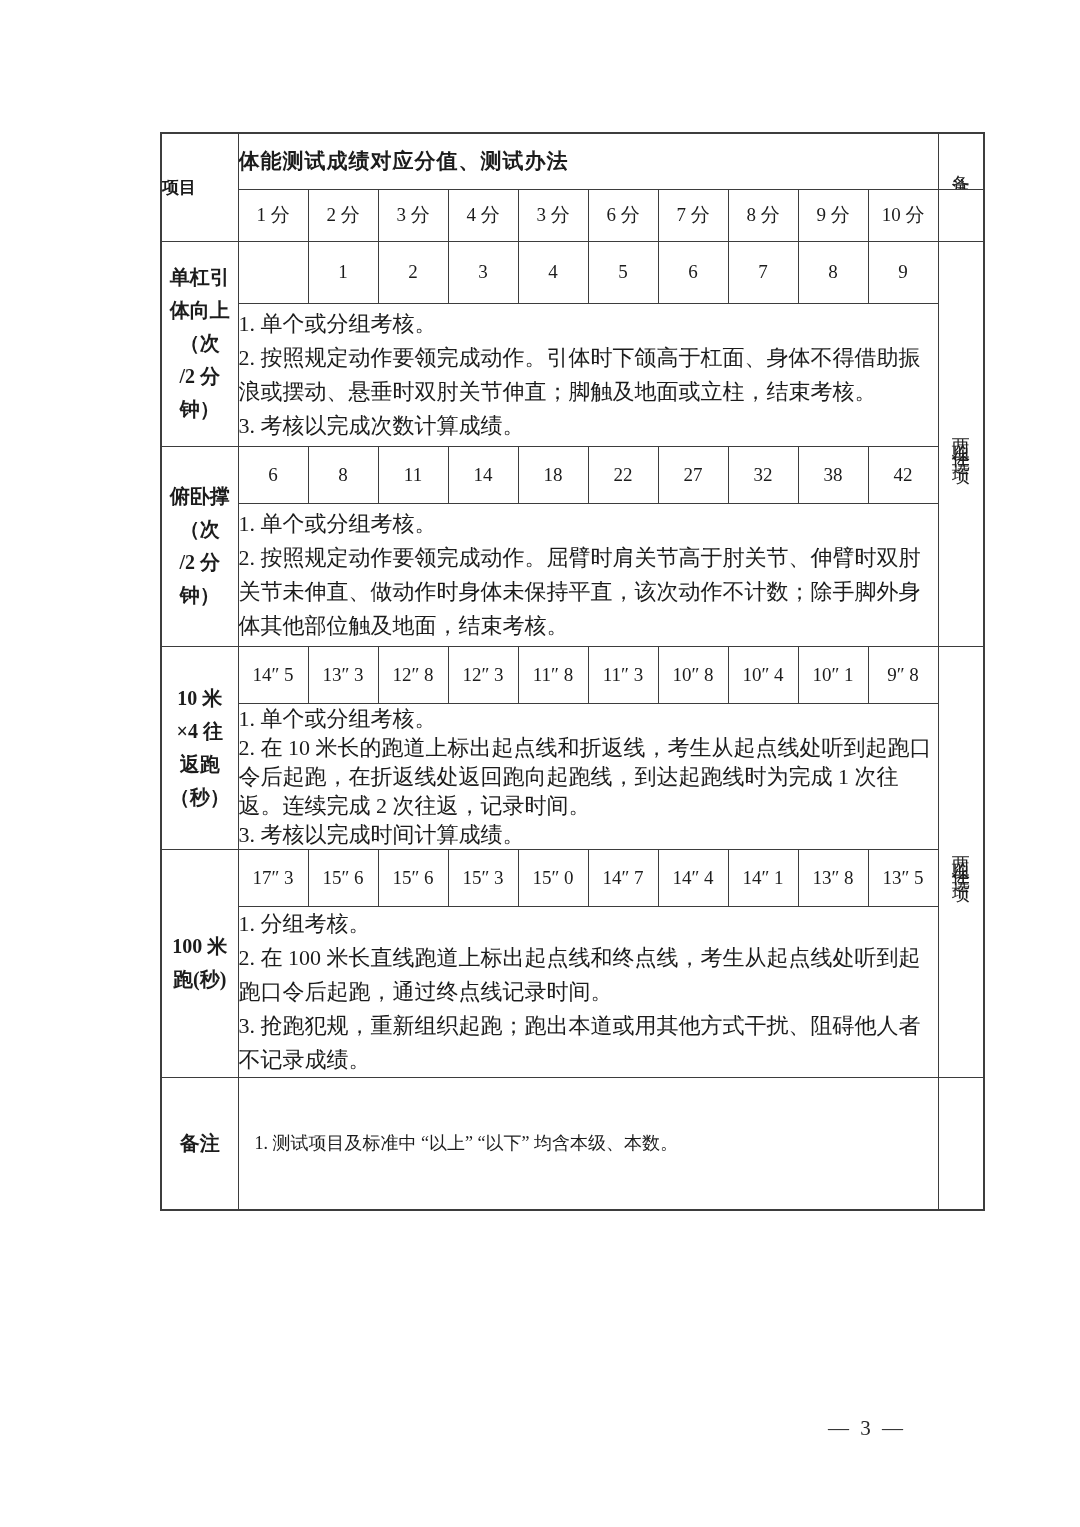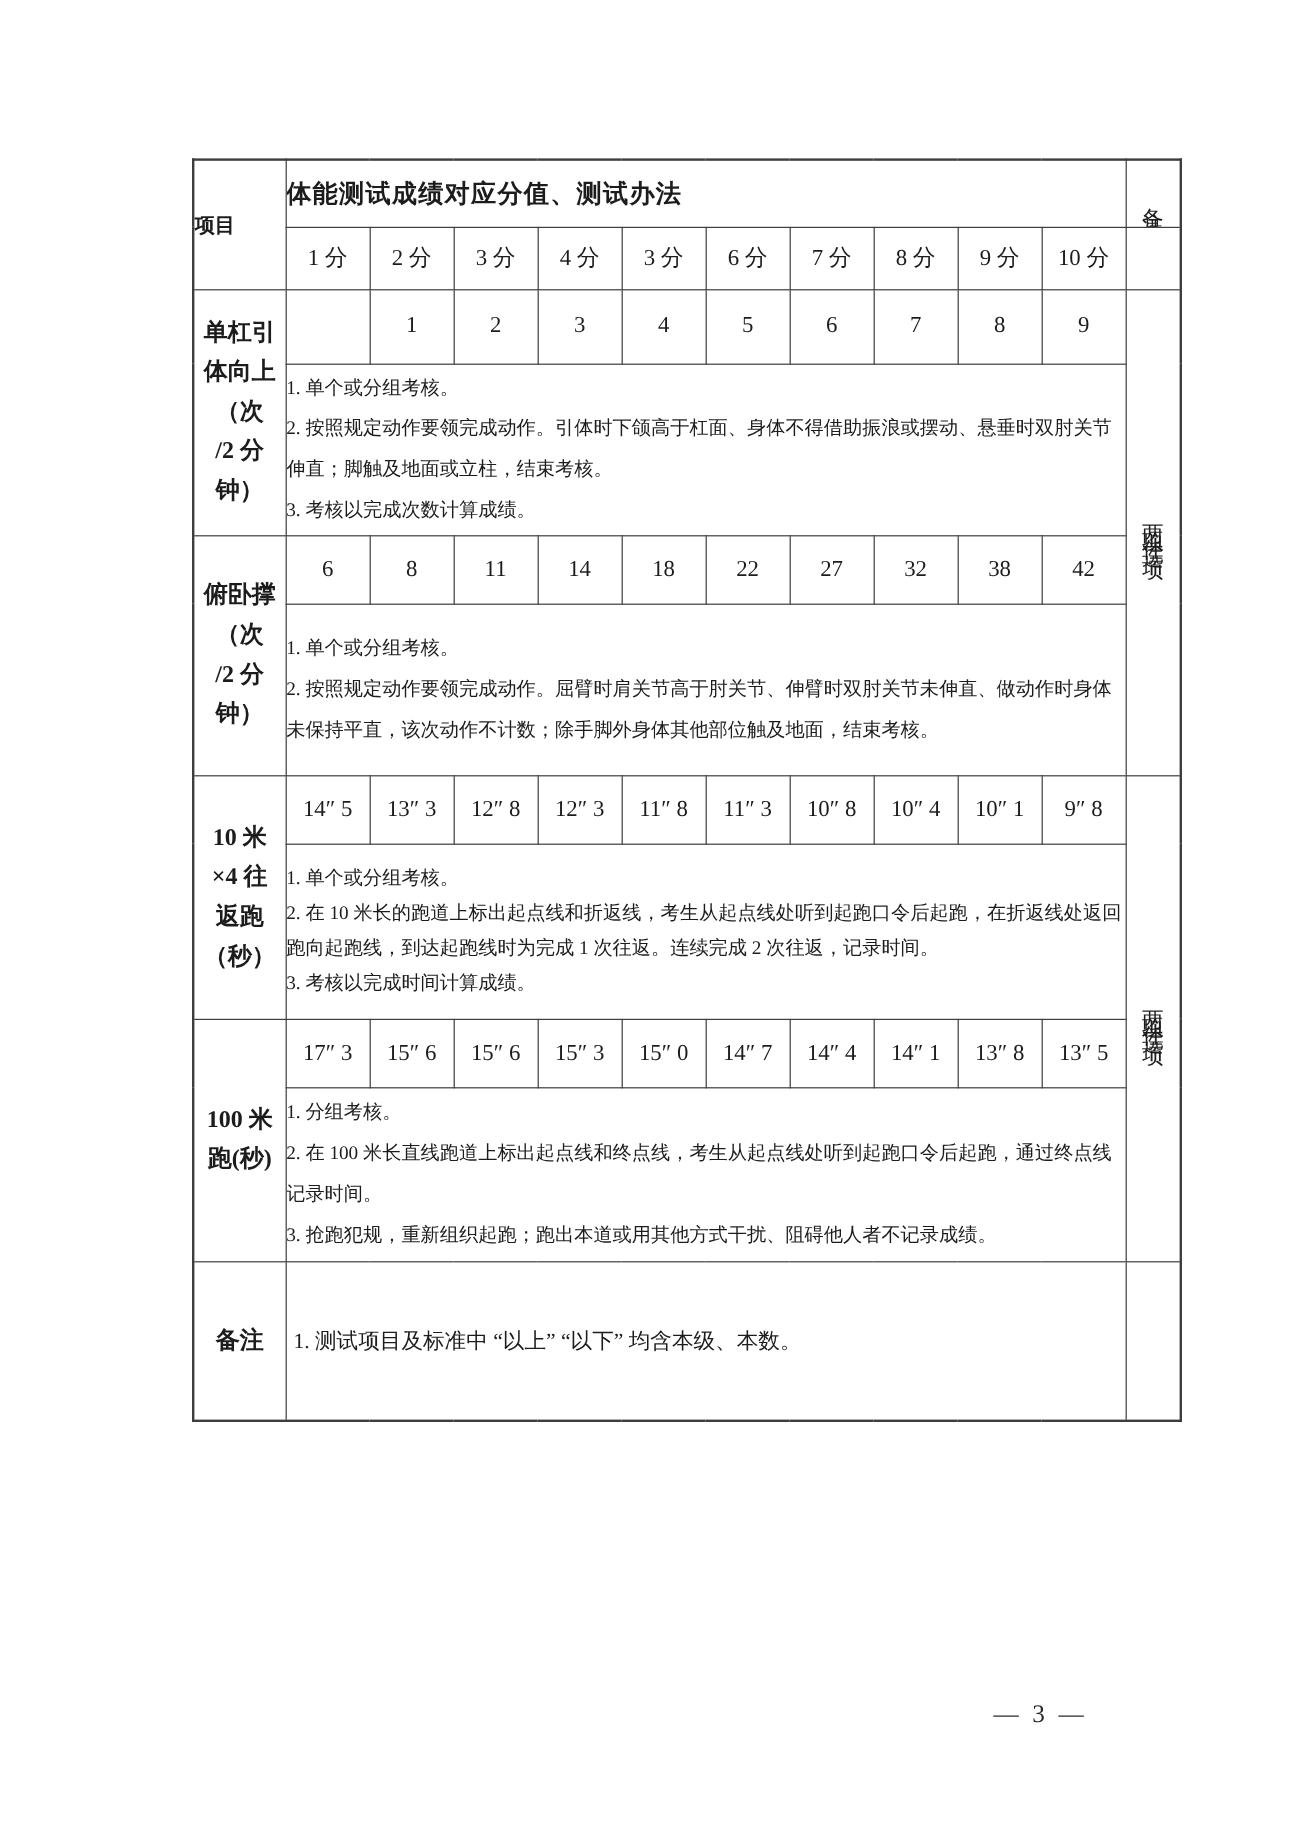--- a/index.html
+++ b/index.html
@@ -25,35 +25,35 @@
   td.bb2 { border-bottom-width: 2px; }
 
   .corner { font-weight: bold; font-size: 17px; font-family: Liberation Mono, monospace; }
   .ttl    { text-align: left; font-weight: bold; font-size: 21px; letter-spacing: 1px; }
   .score-h{ text-align: center; font-size: 19px; }
   .val    { text-align: center; font-size: 19px; }
   .lbl {
     text-align: center; font-weight: bold; font-size: 20px;
     line-height: 33px; white-space: pre-line; margin-left: 21px;
   }
-  .notes  { padding: 4px 6px 4px 9px; font-size: 16px; }
+  .notes  { padding: 4px 6px 4px 9px; font-size: 22px; }
   .notes p { margin: 0; line-height: 34px; }
   .notes.tight p { line-height: 29px; }
   .side, .remark-hdr { text-align: center; }
   .v-text {
     display: inline-block;
     writing-mode: vertical-rl;
     text-orientation: upright;
     font-size: 18px;
     letter-spacing: 6px;
     line-height: 1;
   }
   .v-text.hdr { letter-spacing: 3px; }
   .footer-note { padding-left: 9px; font-size: 18px; }
-  .footer-note p { margin: 6px; line-height: 30px; }
+  .footer-note p { margin: 16px; line-height: 30px; }
 
   .page-number {
     position: absolute; left: 828px; top: 1416px;
     font-size: 21px; letter-spacing: 3px; color: #2a2a2a;
   }
 </style>
 </head>
 <body>
 
 <div class="sheet">

